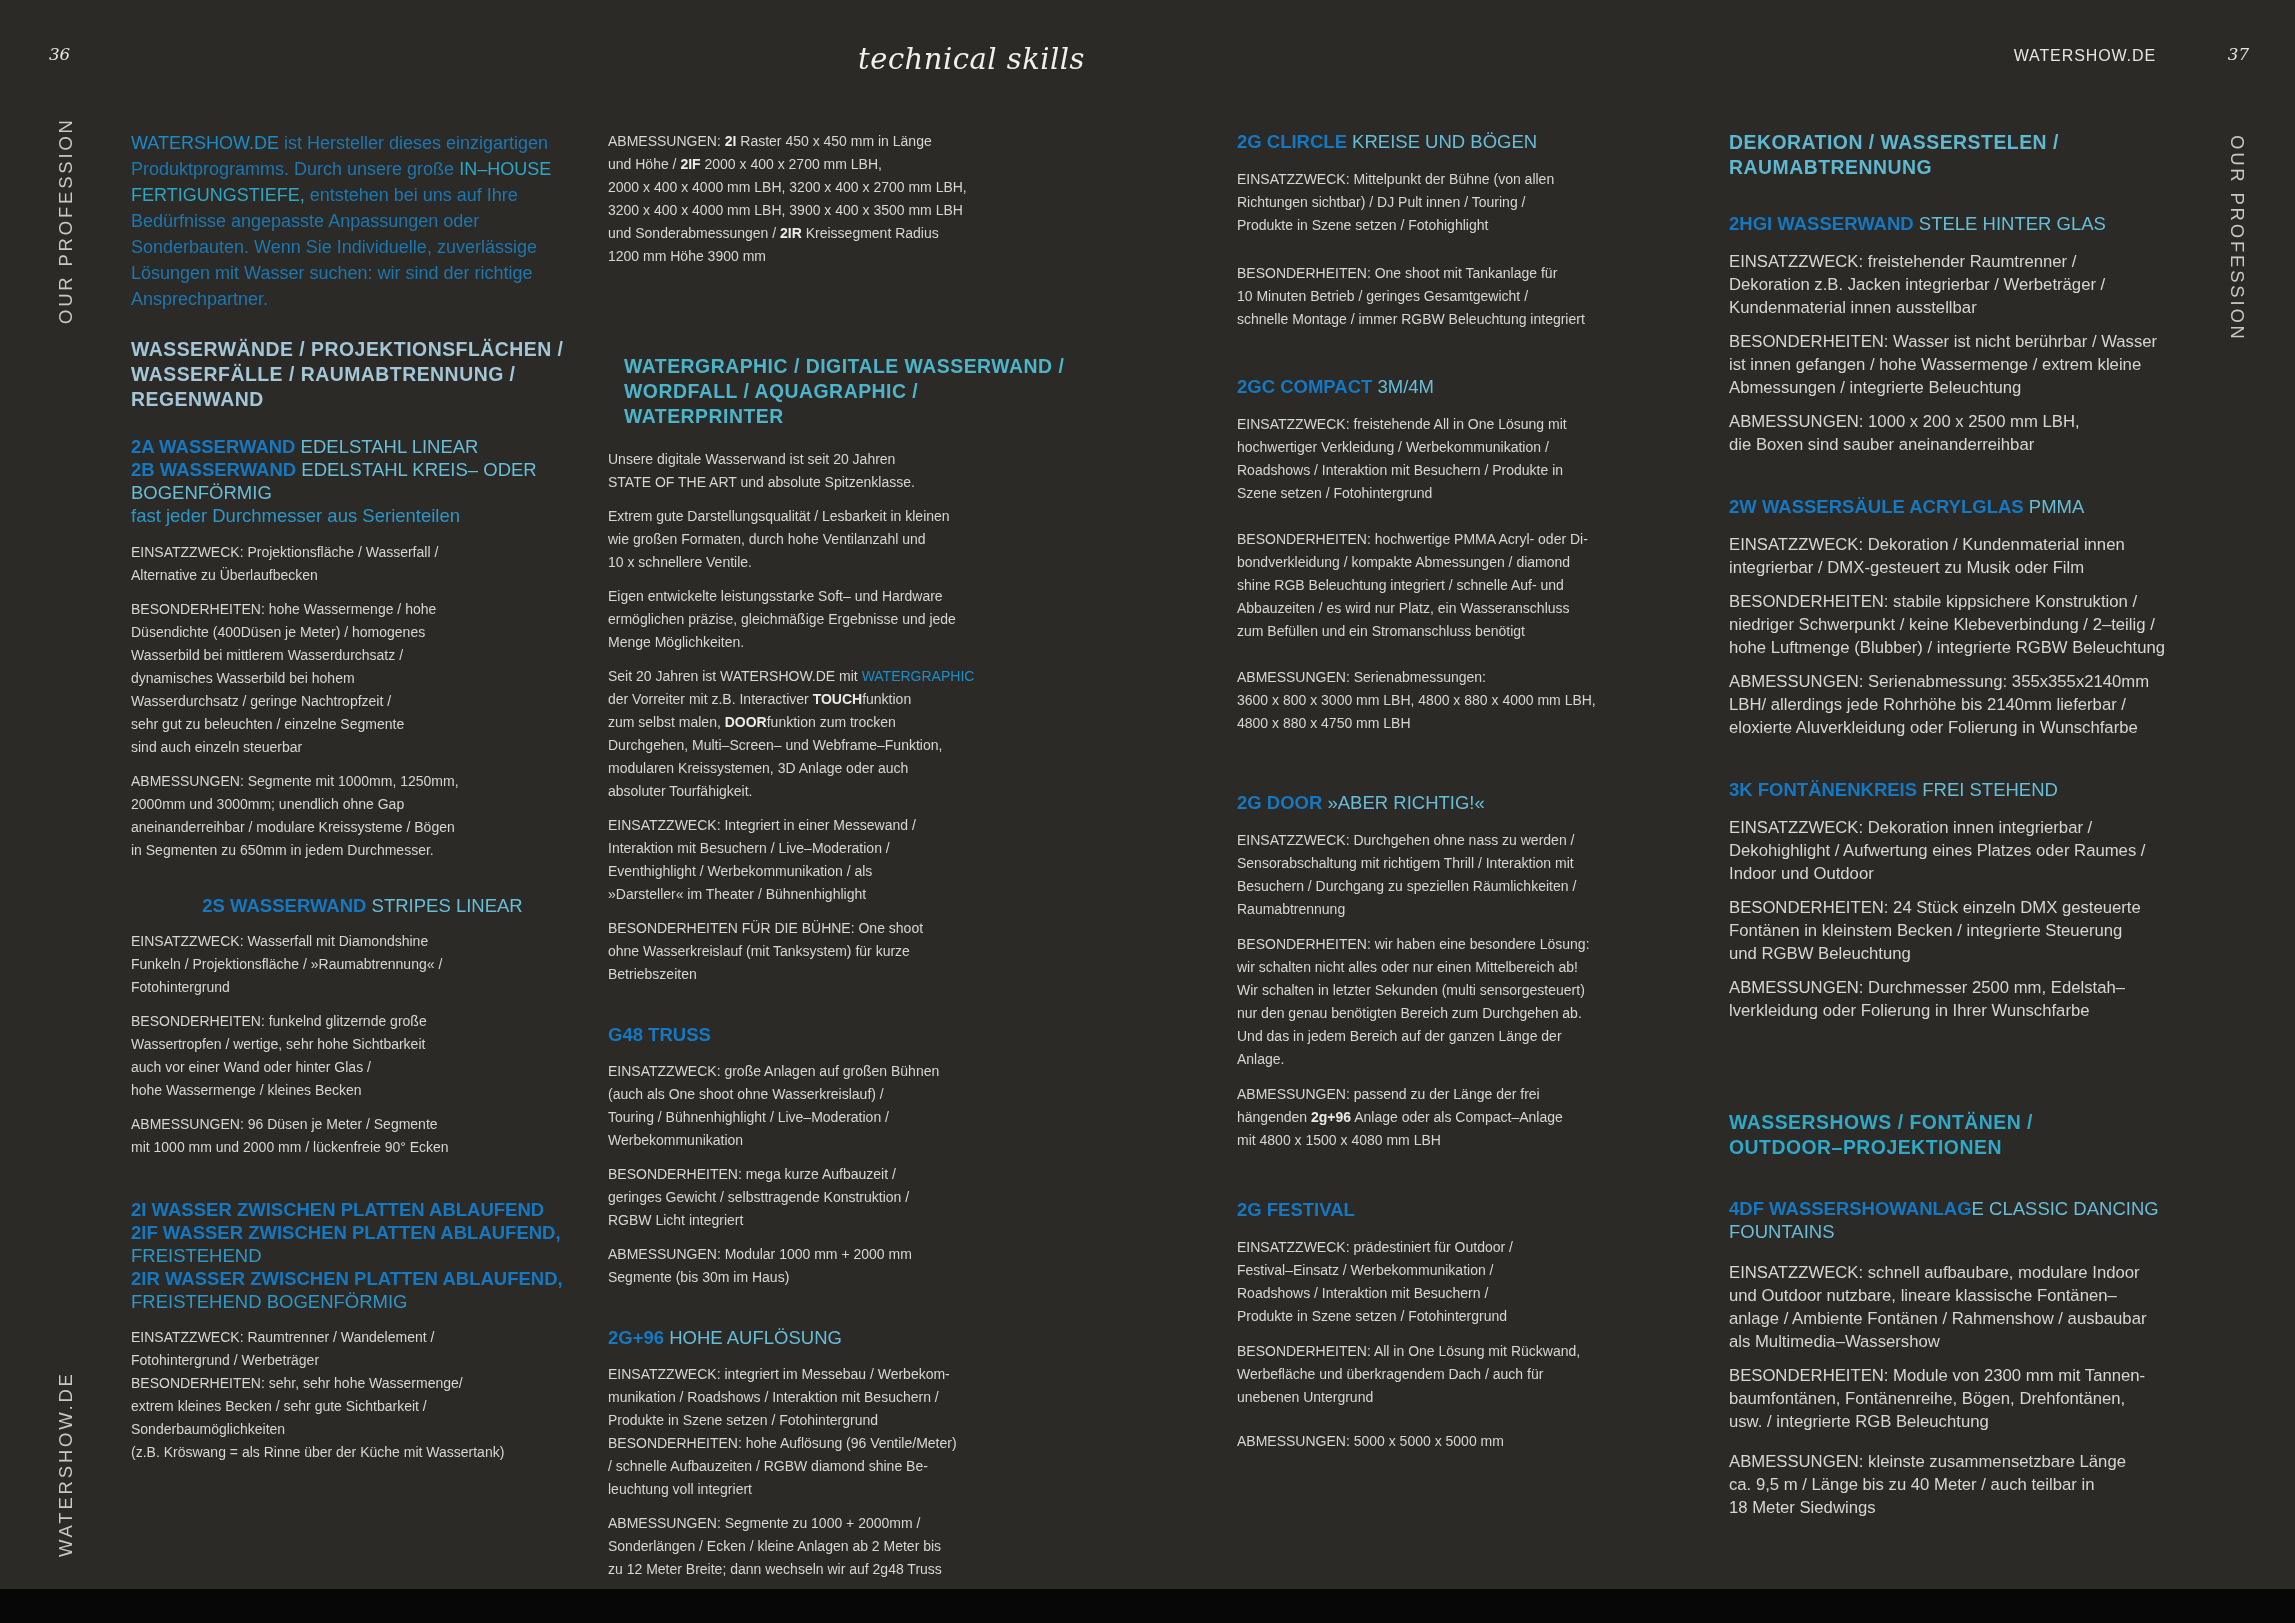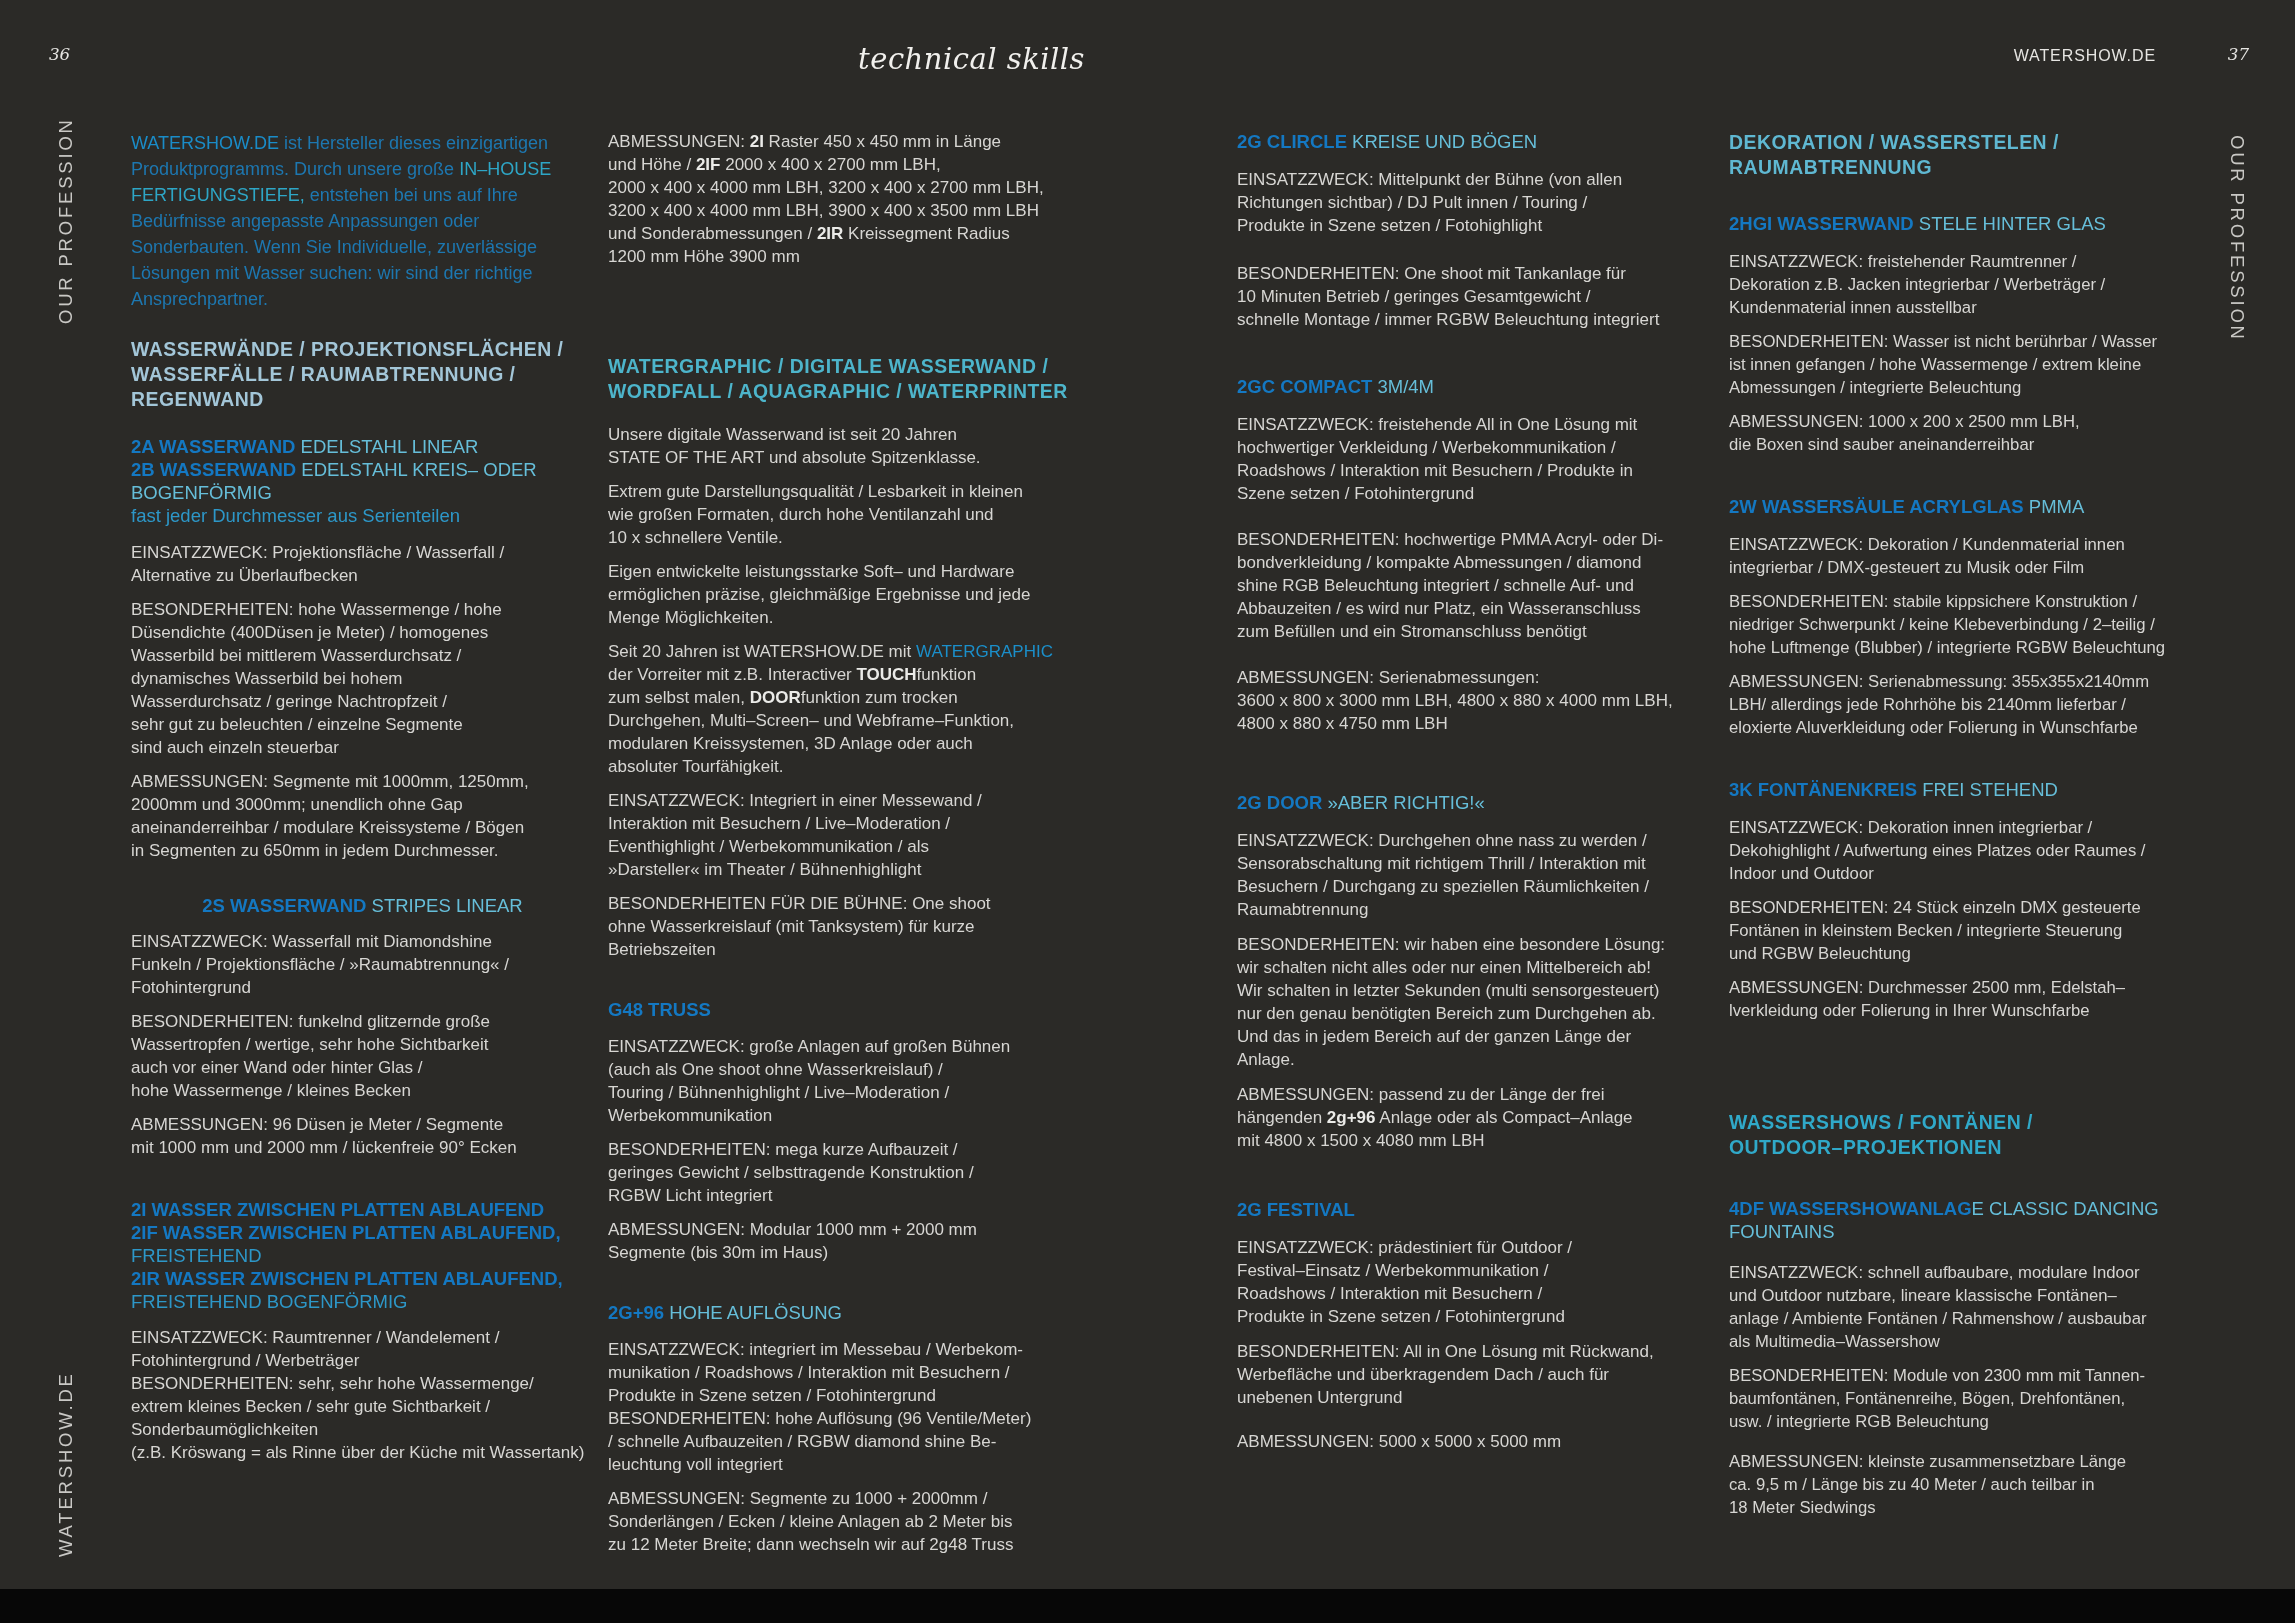--- a/index.html
+++ b/index.html
@@ -27,21 +27,21 @@
   #side-right{left:2248px;top:135px;transform:rotate(90deg);}
 
   
   .col{position:absolute;top:130px;}
   #col-0{left:131px;width:463px;}
   #col-1{left:608px;width:470px;}
   #col-2{left:1237px;width:484px;}
   #col-3{left:1729px;width:497px;}
 
   .blk{white-space:pre-line;}
-  .blk-p{font-size:17px;line-height:23px;color:var(--body);margin-top:12px;}
+  .blk-p{font-size:14px;line-height:23px;color:var(--body);margin-top:12px;}
   #col-3 .blk-p{font-size:16.7px;}
   .blk-intro{font-size:18px;line-height:26px;color:var(--intro);}
   .blk-h2{font-size:19.4px;line-height:25px;font-weight:bold;letter-spacing:0.5px;}
   .blk-h3{font-size:18.5px;line-height:23px;font-weight:normal;}
 
   .r-body{color:var(--body);}
   .r-bold{color:var(--body-bold);font-weight:bold;}
   .r-blue{color:var(--blue-bright);}
   .r-bluebold{color:var(--blue);font-weight:bold;}
   .r-cyan{color:var(--cyan);}
@@ -116,21 +116,21 @@
 Sonderbaumöglichkeiten
 (z.B. Kröswang = als Rinne über der Küche mit Wassertank)</span></div>
     </div>
   <div id="col-1" class="col">
       <div class="blk blk-p" style="margin-top: 0px;"><span class="r-body">ABMESSUNGEN: </span><span class="r-bold">2I</span><span class="r-body"> Raster 450 x 450 mm in Länge
 und Höhe / </span><span class="r-bold">2IF</span><span class="r-body"> 2000 x 400 x 2700 mm LBH,
 2000 x 400 x 4000 mm LBH, 3200 x 400 x 2700 mm LBH,
 3200 x 400 x 4000 mm LBH, 3900 x 400 x 3500 mm LBH
 und Sonderabmessungen / </span><span class="r-bold">2IR</span><span class="r-body"> Kreissegment Radius
 1200 mm Höhe 3900 mm</span></div>
-      <div class="blk blk-h2" style="margin-top: 86px; color: rgb(77, 181, 203);"><span>WATERGRAPHIC / DIGITALE WASSERWAND /
+      <div class="blk blk-h2" style="margin-top: 86px; color: rgb(77, 181, 203); margin-left: 16px;"><span>WATERGRAPHIC / DIGITALE WASSERWAND /
 WORDFALL / AQUAGRAPHIC / WATERPRINTER</span></div>
       <div class="blk blk-p" style="margin-top: 18.5px;"><span class="r-body">Unsere digitale Wasserwand ist seit 20 Jahren
 STATE OF THE ART und absolute Spitzenklasse.</span></div>
       <div class="blk blk-p" style="margin-top: 11px;"><span class="r-body">Extrem gute Darstellungsqualität /  Lesbarkeit in kleinen
 wie großen Formaten, durch hohe Ventilanzahl und
 10 x schnellere Ventile.</span></div>
       <div class="blk blk-p" style="margin-top: 11px;"><span class="r-body">Eigen entwickelte leistungsstarke Soft– und Hardware
 ermöglichen präzise, gleichmäßige Ergebnisse und jede
 Menge Möglichkeiten.</span></div>
       <div class="blk blk-p" style="margin-top: 11px;"><span class="r-body">Seit 20 Jahren ist WATERSHOW.DE mit </span><span class="r-blue">WATERGRAPHIC</span><span class="r-body">

